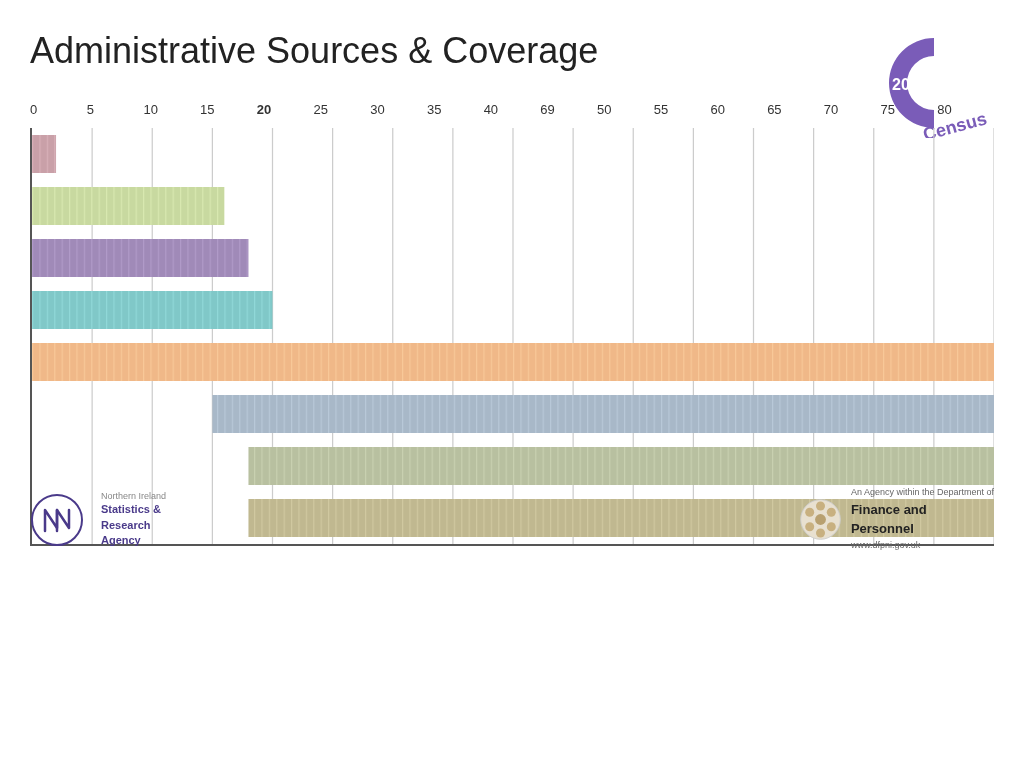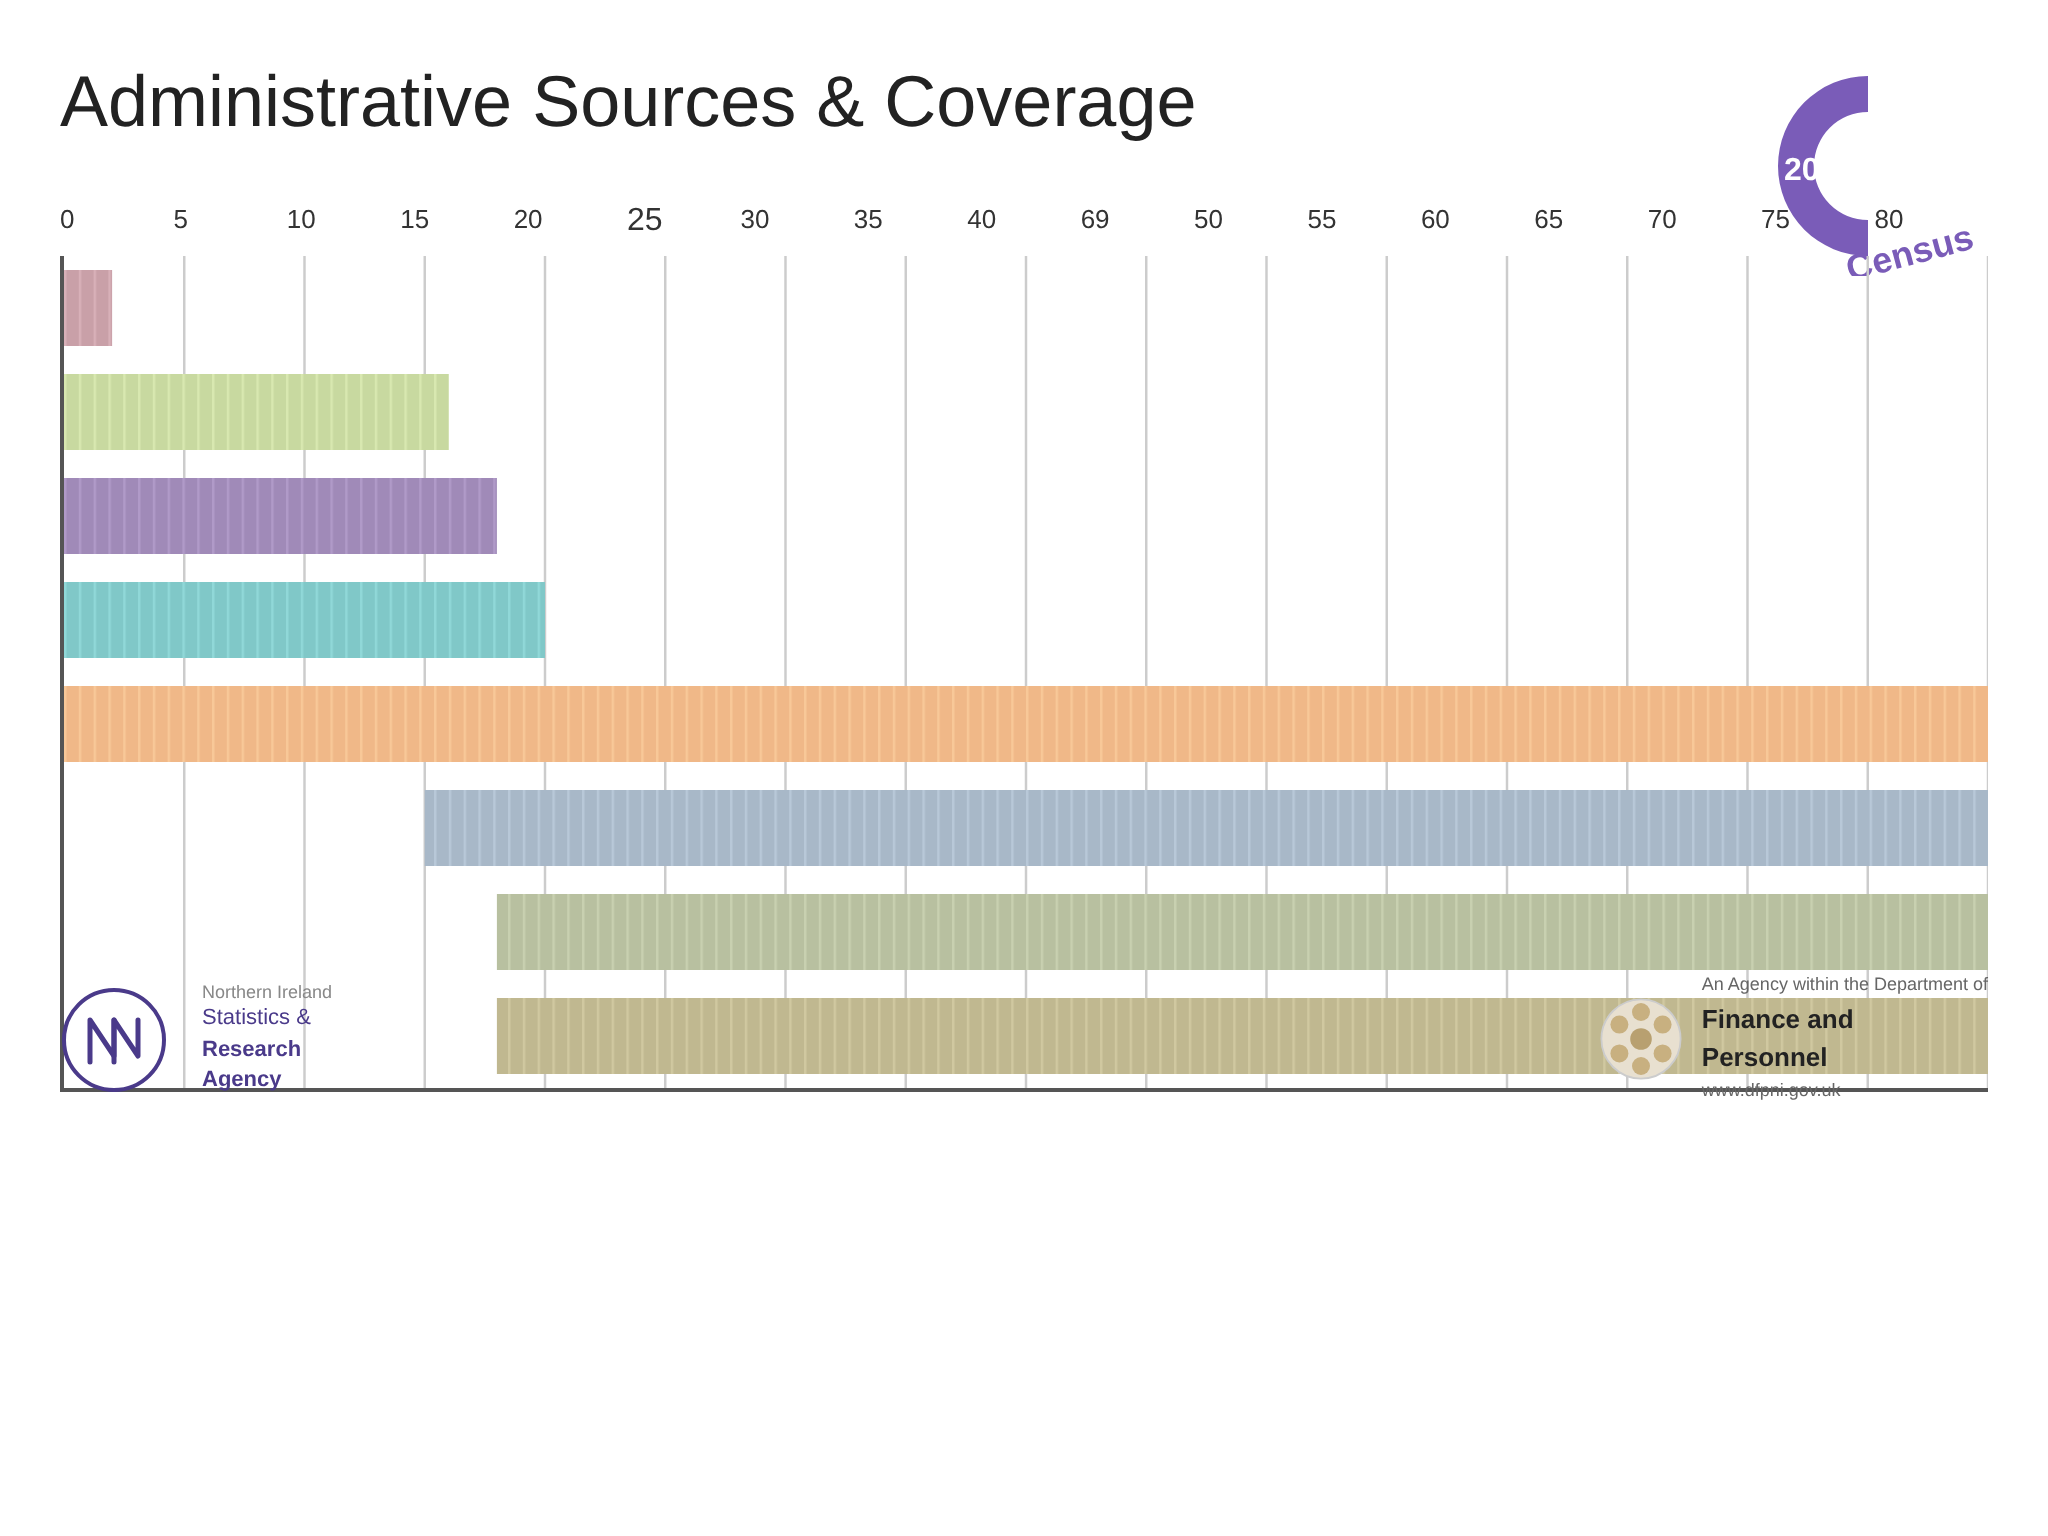--- a/index.html
+++ b/index.html
@@ -144,22 +144,22 @@
 
     <div class="chart-area">
 
       <div style="display:flex; padding-left:0; margin-bottom:4px; height:22px;">
         <div style="display:flex; width:100%;">
           <span style="width:0px;"></span>
           <span style="font-size:13px; color:#333; position:relative; flex:1; text-align:left;">0</span>
           <span style="font-size:13px; color:#333; flex:1; text-align:left;">5</span>
           <span style="font-size:13px; color:#333; flex:1; text-align:left;">10</span>
           <span style="font-size:13px; color:#333; flex:1; text-align:left;">15</span>
-          <span style="font-size:13px; color:#333; flex:1; text-align:left;">20</span>
-          <span style="font-size:16px; color:#333; flex:1; text-align:left;">25</span>
+          <span style="font-size:13px; color:#333; flex:1; text-align:left;font-weight:bold;">20</span>
+          <span style="font-size:13px; color:#333; flex:1; text-align:left;">25</span>
           <span style="font-size:13px; color:#333; flex:1; text-align:left;">30</span>
           <span style="font-size:13px; color:#333; flex:1; text-align:left;">35</span>
           <span style="font-size:13px; color:#333; flex:1; text-align:left;">40</span>
           <span style="font-size:13px; color:#333; flex:1; text-align:left;">69</span>
           <span style="font-size:13px; color:#333; flex:1; text-align:left;">50</span>
           <span style="font-size:13px; color:#333; flex:1; text-align:left;">55</span>
           <span style="font-size:13px; color:#333; flex:1; text-align:left;">60</span>
           <span style="font-size:13px; color:#333; flex:1; text-align:left;">65</span>
           <span style="font-size:13px; color:#333; flex:1; text-align:left;">70</span>
           <span style="font-size:13px; color:#333; flex:1; text-align:left;">75</span>
@@ -248,21 +248,21 @@
 
     <div class="nisra-logo">
       <svg class="nisra-icon" viewBox="0 0 55 55">
         <circle cx="27" cy="27" r="25" fill="none" stroke="#4a3a8a" stroke-width="2"></circle>
 
         <path d="M15,38 L15,17 L27,35 L27,17" stroke="#4a3a8a" stroke-width="2.5" fill="none" stroke-linecap="round" stroke-linejoin="round"></path>
         <path d="M27,38 L27,17 L39,35 L39,17" stroke="#4a3a8a" stroke-width="2.5" fill="none" stroke-linecap="round" stroke-linejoin="round"></path>
       </svg>
       <div class="nisra-text">
         <div style="font-size:9px; color:#888;">Northern Ireland</div>
-        <div style="font-weight:normal; color:#4a3a8a;">Statistics &amp;</div>
+        <div style="font-weight:bold; color:#4a3a8a;">Statistics &amp;</div>
         <div style="font-weight:bold; color:#4a3a8a;">Research</div>
         <div style="font-weight:bold; color:#4a3a8a;">Agency</div>
       </div>
     </div>
 
     <div class="finance-logo">
       <svg class="finance-icon" viewBox="0 0 50 50">
 
         <circle cx="25" cy="25" r="22" fill="#e8e0d0" stroke="#ccc" stroke-width="1"></circle>
         <circle cx="25" cy="25" r="6" fill="#b8a070"></circle>

